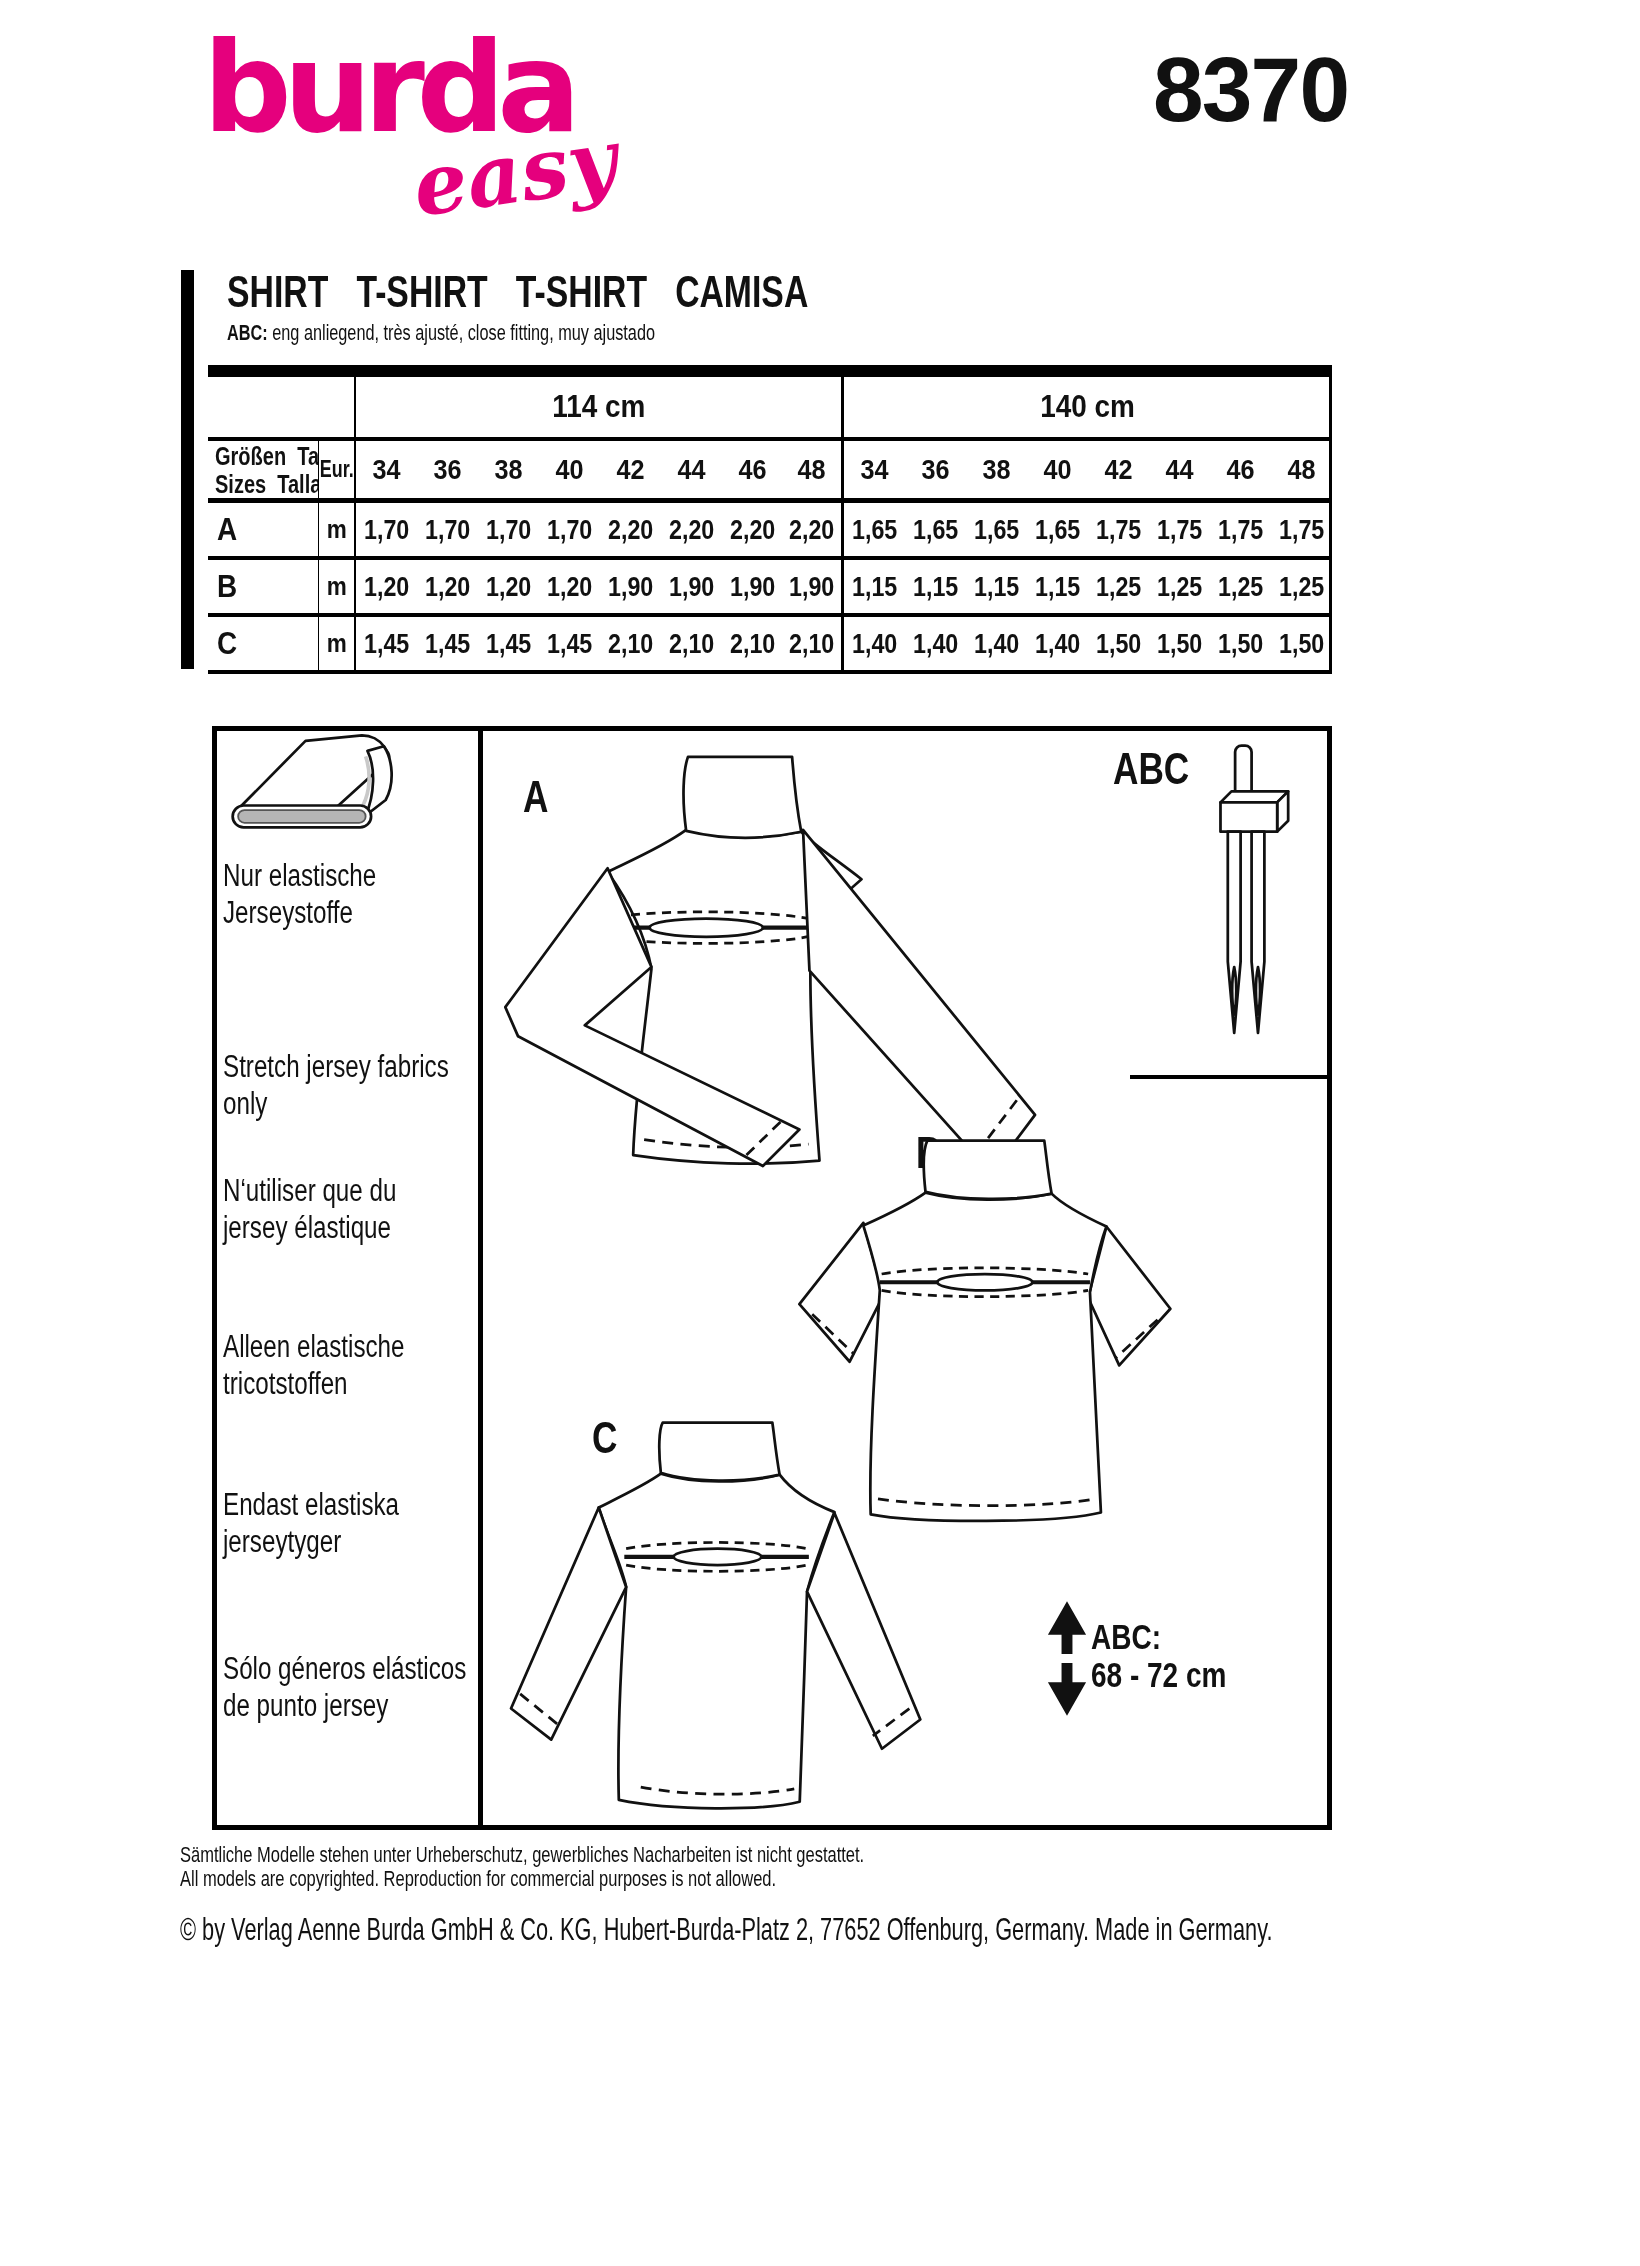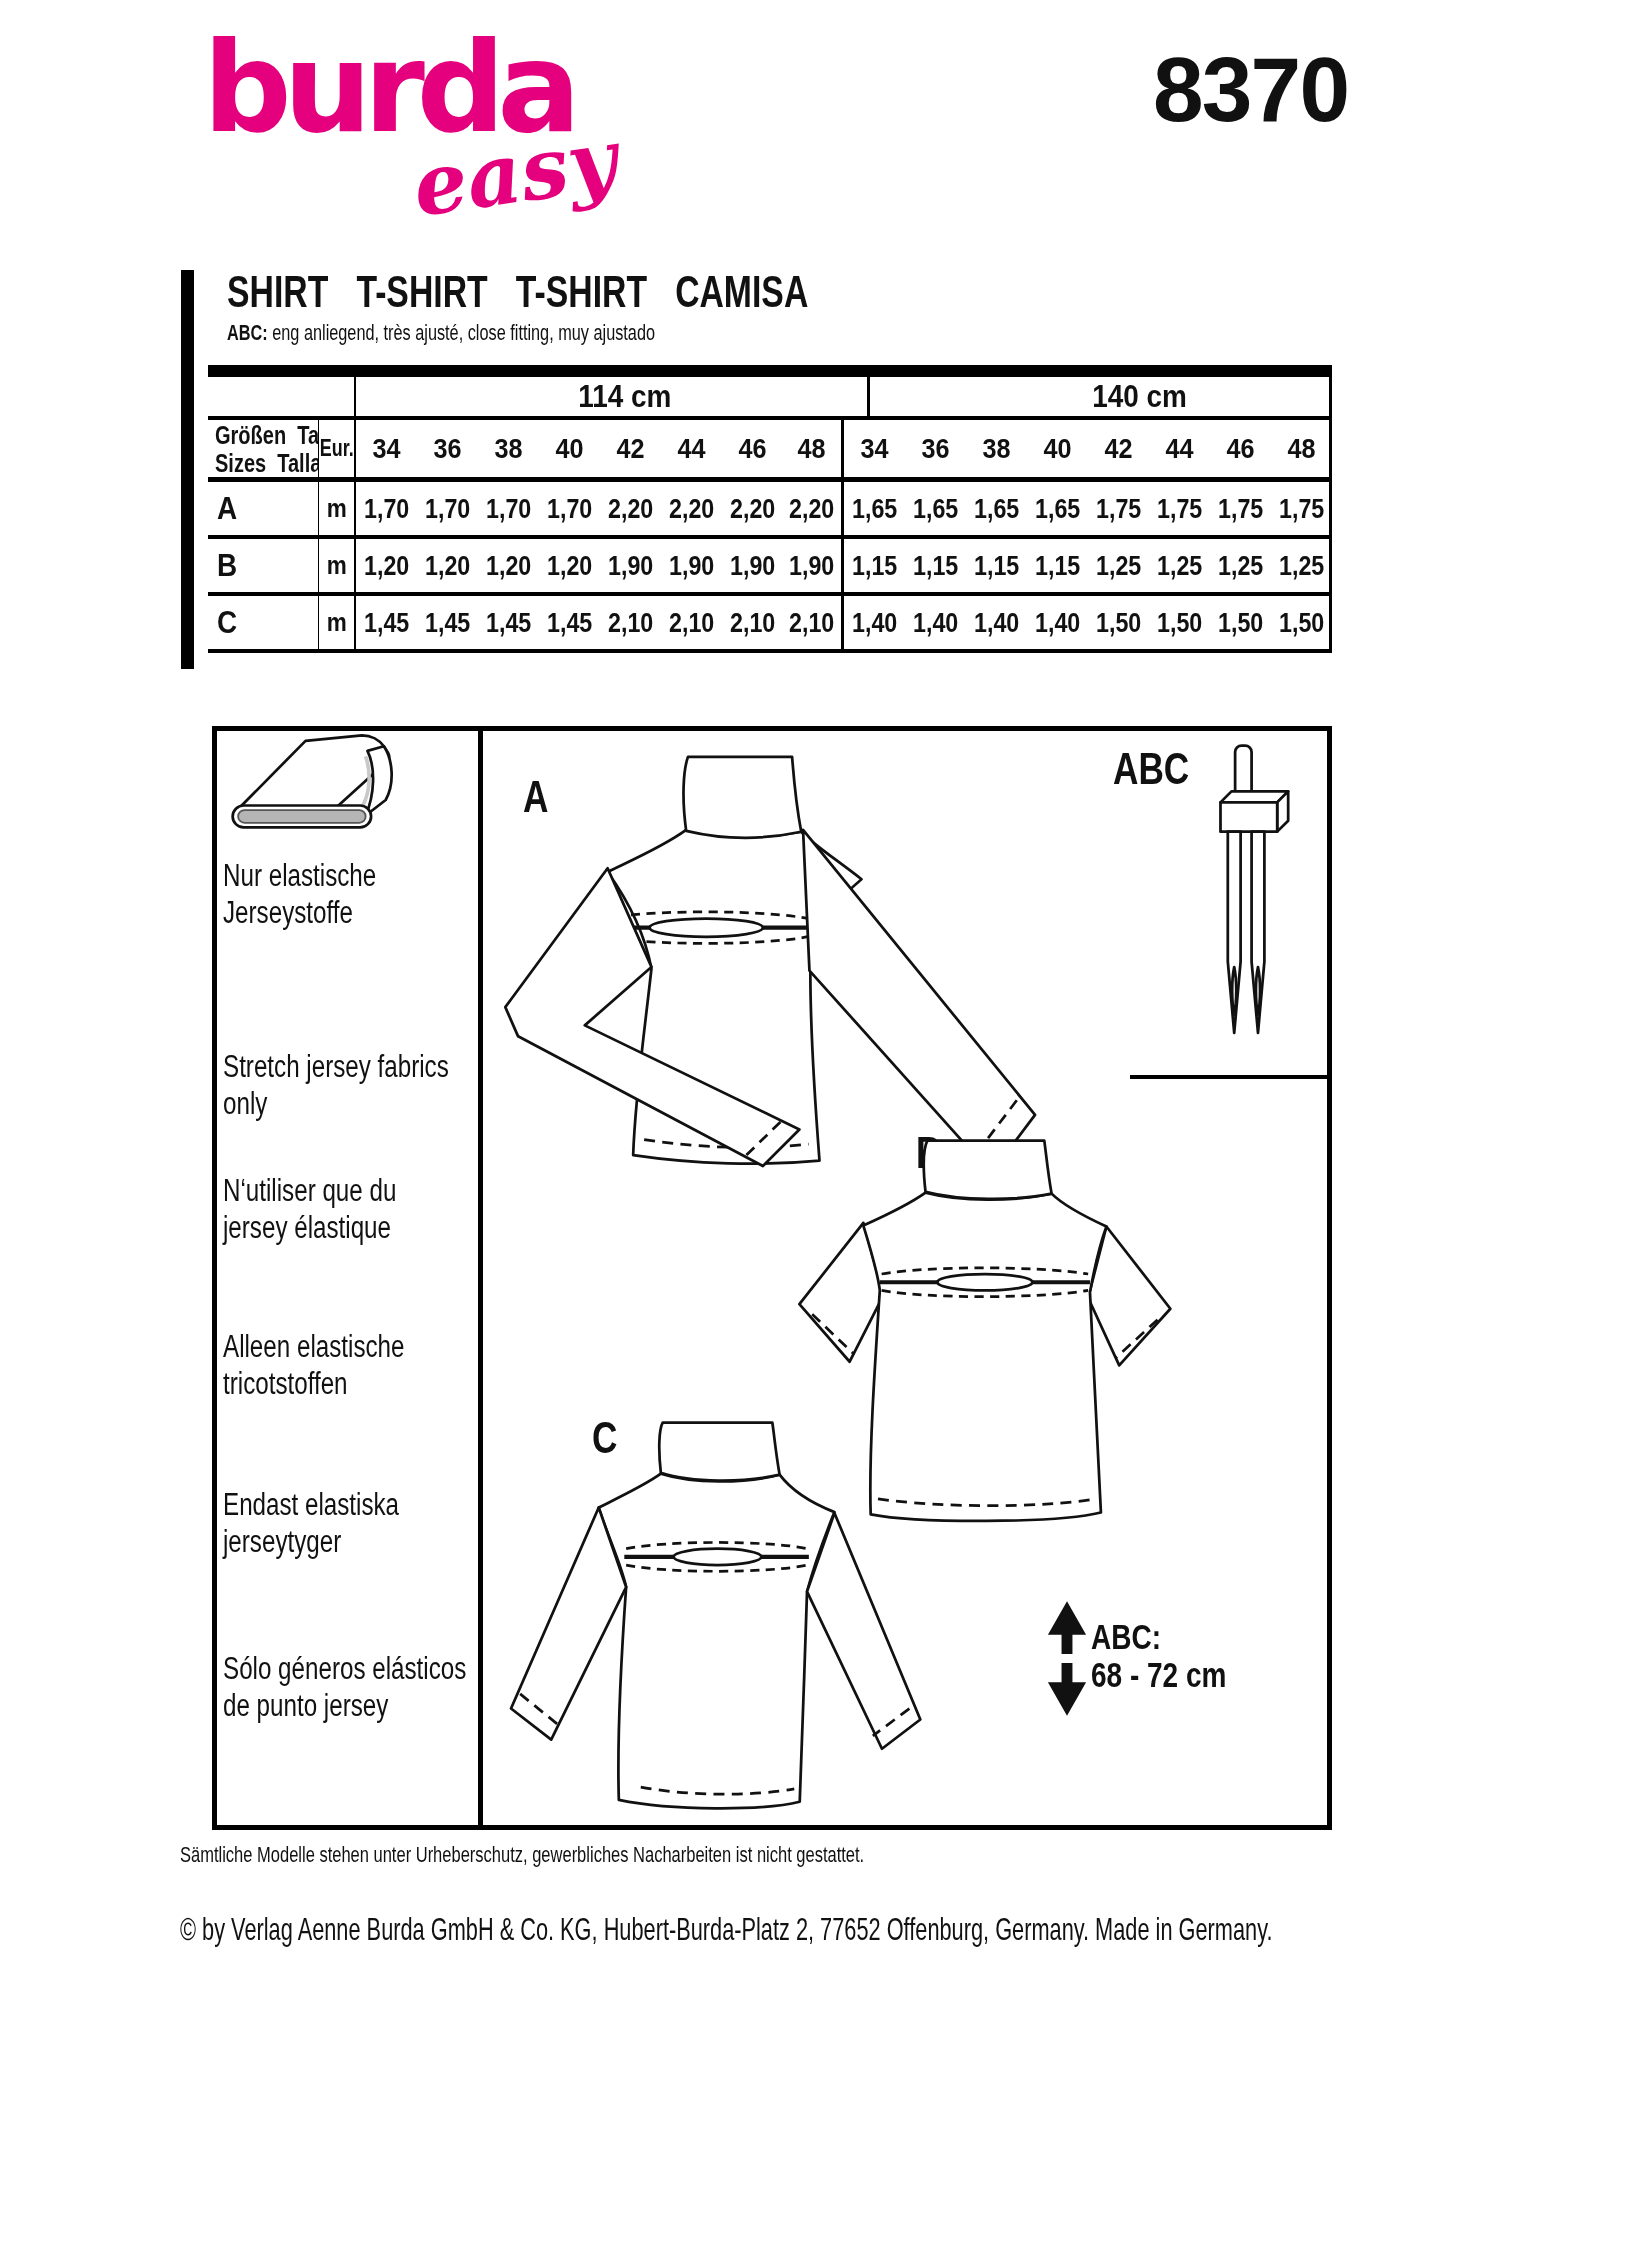--- a/index.html
+++ b/index.html
@@ -17,21 +17,21 @@
   .pat-no{left:1153px;top:44px;font-size:91px;font-weight:bold;letter-spacing:-1.8px;line-height:1;}
   
   .accent-bar{left:181px;top:270px;width:12.8px;height:399px;background:#000;}
   .title-main{left:227px;top:269px;font-size:45px;font-weight:bold;line-height:1;}
   .title-sub{left:227px;top:322px;font-size:22px;line-height:1;text-align:right;}
   .title-sub b{font-weight:bold;}
   
   .tbl{left:208px;top:365px;width:1124px;}
   .topbar{width:1124px;height:12px;background:#000;}
   .trow{display:flex;box-sizing:border-box;border-right:3.7px solid #000;}
-  .cmrow{height:43px;border-bottom:4.6px solid #000;gap:26px;}
+  .cmrow{height:64px;border-bottom:4.6px solid #000;}
   .sizesrow{height:62px;border-bottom:5.5px solid #000;}
   .drow{height:57px;border-bottom:4.6px solid #000;}
   .cell{box-sizing:border-box;display:flex;align-items:center;justify-content:center;overflow:hidden;}
   .spacer{flex:0 0 148px;border-right:2.7px solid #000;}
   .cmcell{flex:0 0 488px;font-size:31px;font-weight:bold;}
   .cmcell.grpend{border-right:3.7px solid #000;}
   .labcell{flex:0 0 111px;border-right:1.8px solid #000;flex-direction:column;align-items:flex-start;
            justify-content:center;padding-left:7.3px;font-size:25px;font-weight:bold;line-height:28px;}
   .labcell .cx{--sx:.8;}
   .eurcell{flex:0 0 37px;border-right:2.7px solid #000;font-size:23px;font-weight:bold;}
@@ -400,16 +400,17 @@
   </svg>
 
   <svg class="abs" style="left:1047px;top:1601px" width="40" height="115" viewBox="0 0 44 126">
     <polygon points="22,0 43,37 28,37 28,58 16,58 16,37 1,37" fill="#111"></polygon>
     <polygon points="16,68 28,68 28,89 43,89 22,126 1,89 16,89" fill="#111"></polygon>
   </svg>
   <div class="abs lenlab" style="left:1091px;top:1619px"><span class="cx">ABC:</span></div>
   <div class="abs lenlab" style="left:1091px;top:1657px"><span class="cx">68 - 72 cm</span></div>
 
   <div class="abs legal" style="top:1844px"><span class="cx" style="--sx:.75">Sämtliche Modelle stehen unter Urheberschutz, gewerbliches Nacharbeiten ist nicht gestattet.</span></div>
+  <div class="abs legal" style="top:1868px"><span class="cx" style="--sx:.75">All models are copyrighted. Reproduction for commercial purposes is not allowed.</span></div>
   <div class="abs copyr"><span class="cx" style="--sx:.68">© by Verlag Aenne Burda GmbH &amp; Co. KG, Hubert-Burda-Platz 2, 77652 Offenburg, Germany. Made in Germany.</span></div>
 
 </div>
 
 
 </body></html>

